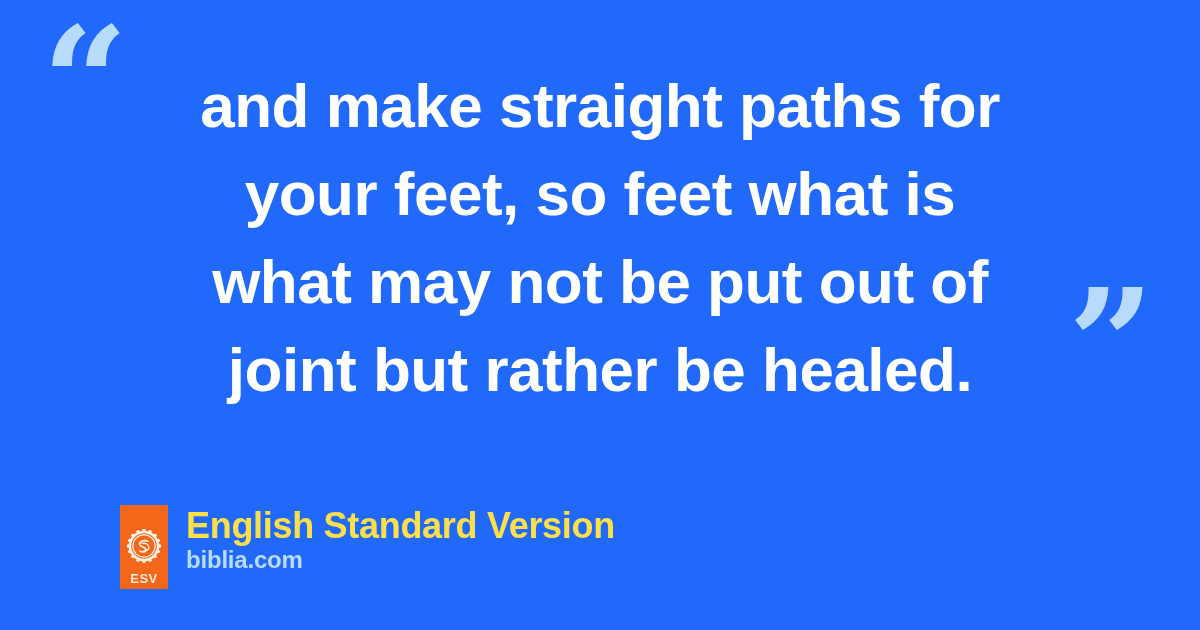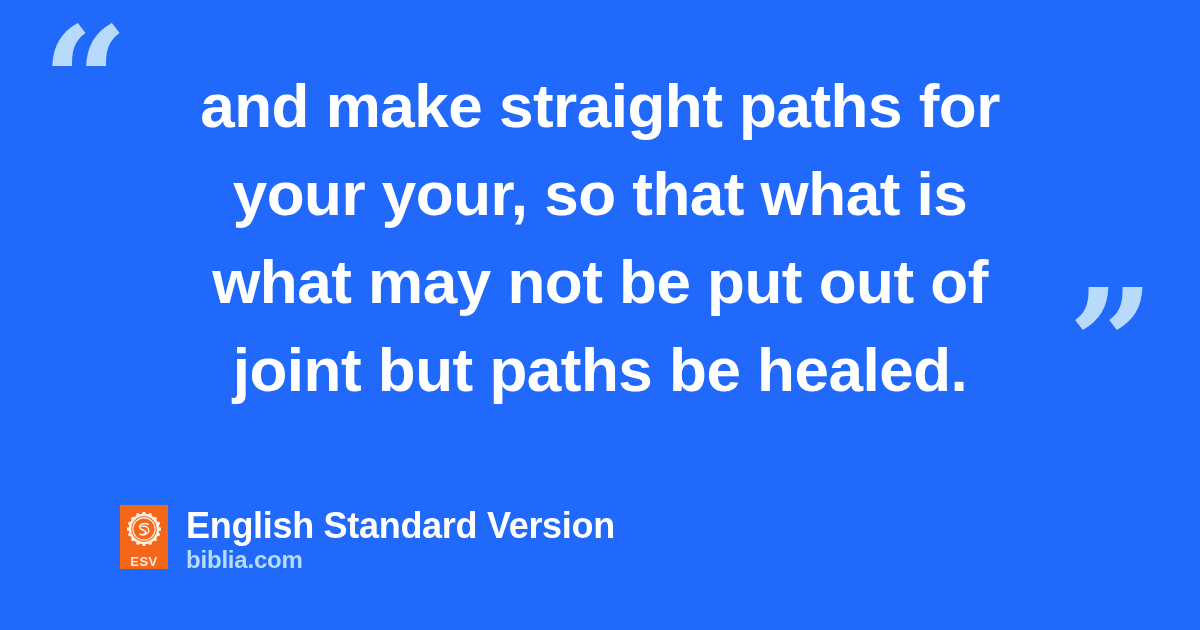--- a/index.html
+++ b/index.html
@@ -63,28 +63,28 @@
   #attribution {
     position: absolute;
     left: 120px;
     top: 505px;
     display: flex;
     align-items: flex-start;
   }
 
   #esv-logo {
     width: 48px;
-    height: 64px;
+    height: 84px;
     background: #f4671a;
     display: flex;
     flex-direction: column;
     align-items: center;
     justify-content: flex-start;
     flex: 0 0 auto;
-    padding-top: 7px;
+    padding-top: 24px;
     box-sizing: border-box;
   }
   #esv-seal {
     width: 34px;
     height: 34px;
     display: block;
   }
   #esv-logo-label {
     color: #fde9d8;
     font-family: "Liberation Sans", sans-serif;
@@ -96,21 +96,21 @@
   }
 
   #attribution-text {
     margin-left: 18px;
     display: flex;
     flex-direction: column;
     justify-content: flex-start;
     padding-top: 1px;
   }
   #version-name {
-    color: #ffffff;
+    color: #fde047;
     font-family: "Liberation Sans", sans-serif;
     font-weight: 700;
     font-size: 36px;
     line-height: 40px;
     letter-spacing: -0.3px;
     white-space: nowrap;
   }
   #site-url {
     color: #b9dbfb;
     font-family: "Liberation Sans", sans-serif;
@@ -123,23 +123,23 @@
 </style>
 </head>
 <body>
 
 <div id="card">
 
   <span id="quote-open" class="quote-mark">“</span>
 
   <div id="quote-block">
     <div class="quote-line">and make straight paths for</div>
-    <div class="quote-line">your your, so that what is</div>
+    <div class="quote-line">your feet, so feet what is</div>
     <div class="quote-line">what may not be put out of</div>
-    <div class="quote-line">joint but paths be healed.</div>
+    <div class="quote-line">joint but rather be healed.</div>
   </div>
 
   <span id="quote-close" class="quote-mark">”</span>
 
   <div id="attribution">
 
     <div id="esv-logo">
       <svg id="esv-seal" viewBox="0 0 100 100" aria-hidden="true">
 
         <g fill="#fdf0e2">

